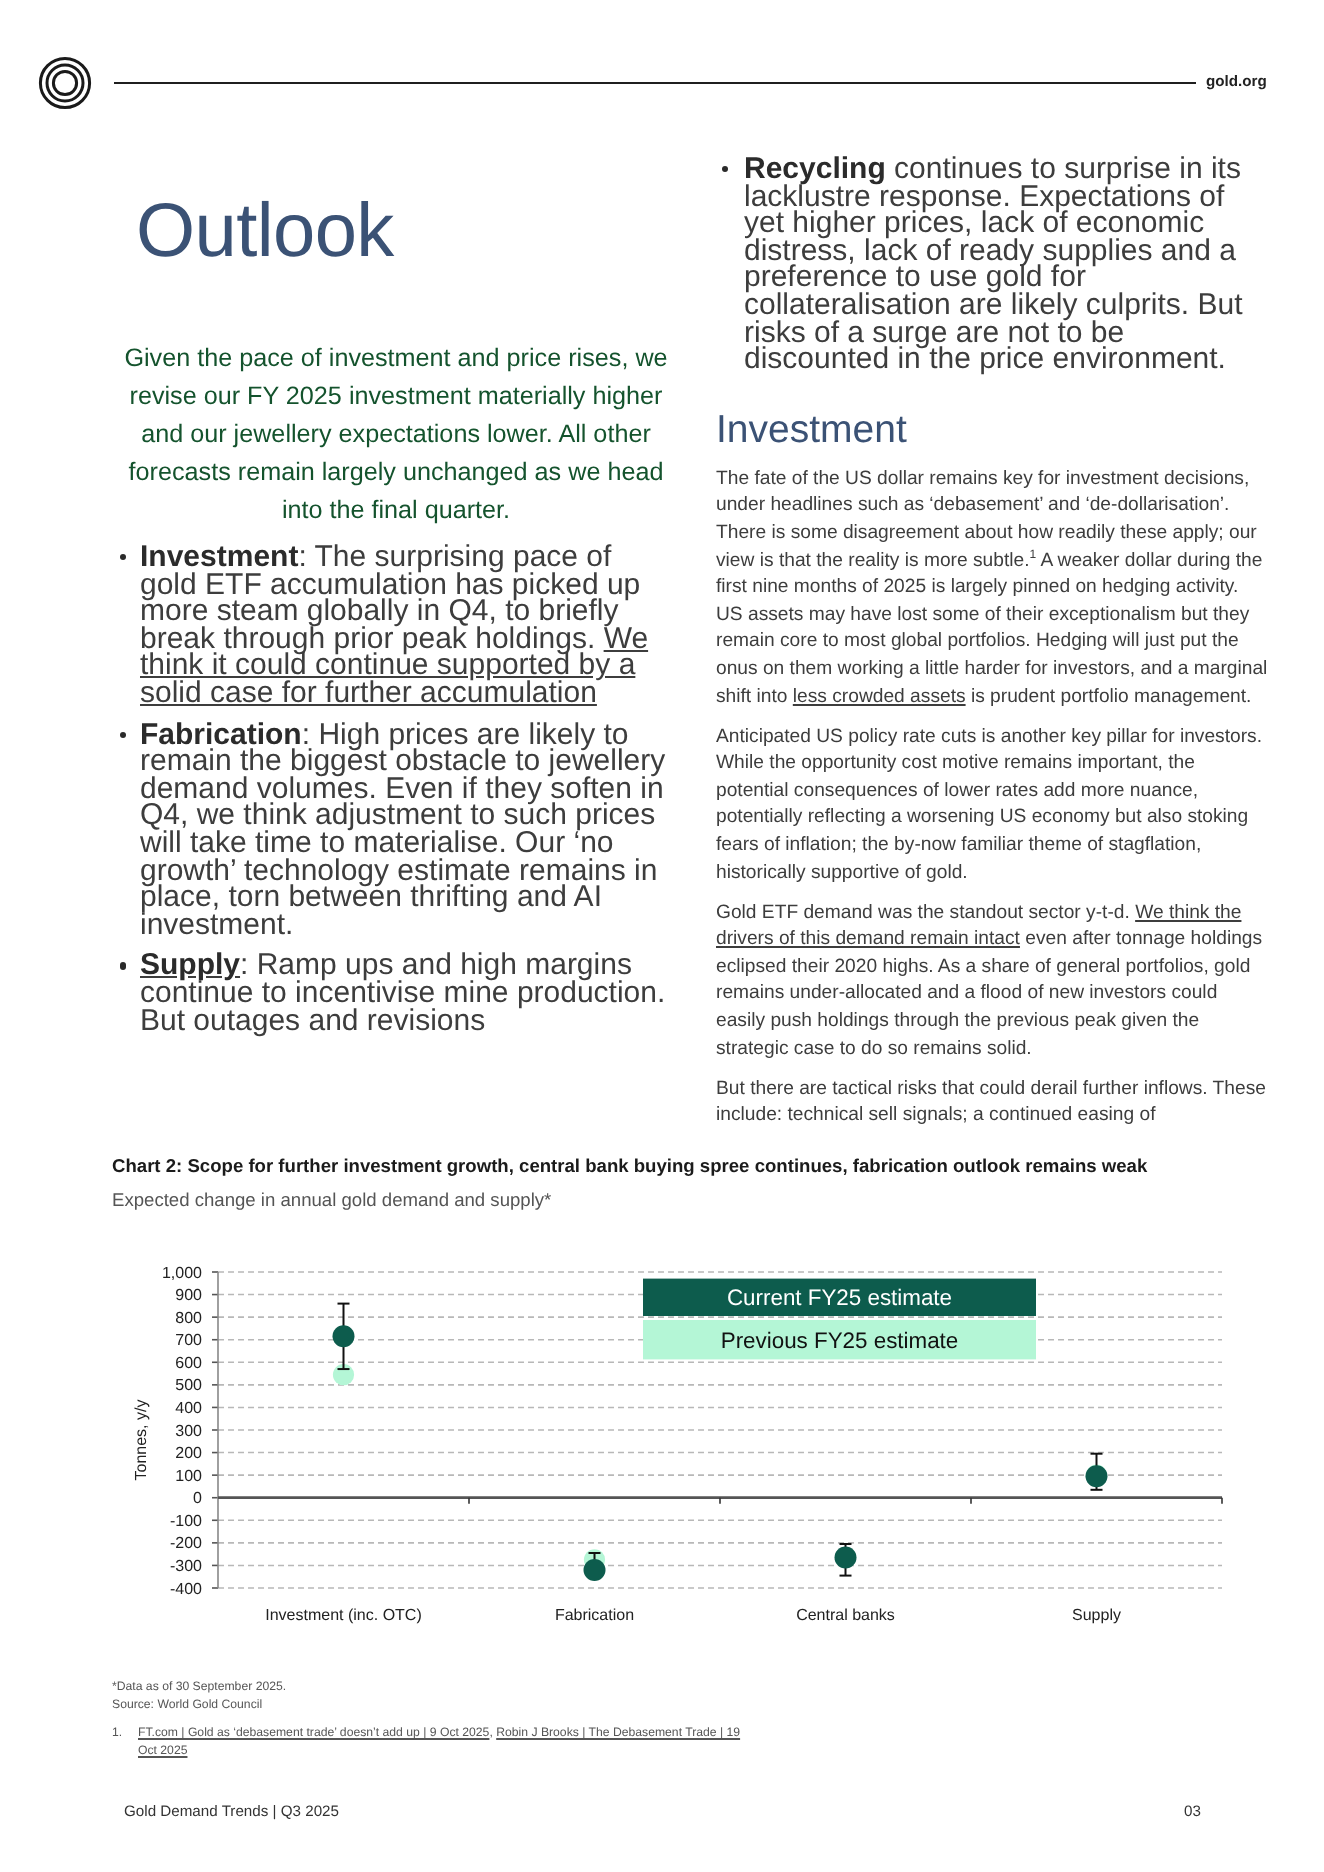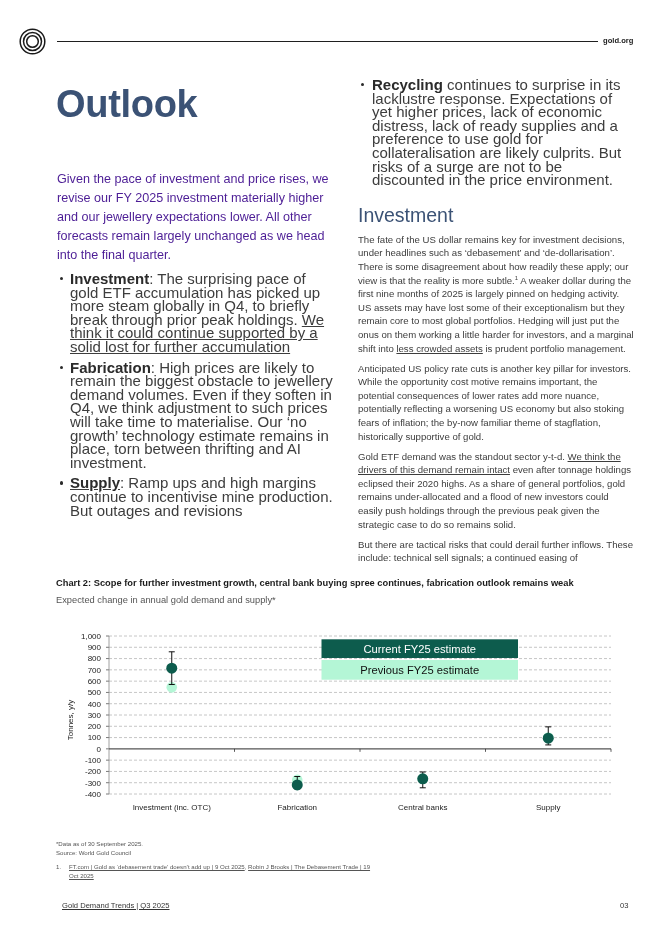--- a/index.html
+++ b/index.html
@@ -9,21 +9,21 @@
       font-family:"Liberation Sans", sans-serif;
     }
     .abs { position:absolute; }
     
     .logo { left:19px; top:28px; width:27px; height:27px; }
     .header-rule { left:57px; top:41px; width:541px; height:0; border-top:1px solid #1f1f1f; }
     .site-name { left:603px; top:35px; font-size:7.6px; font-weight:bold; color:#222; line-height:12px; }
 
     
     .page-title { left:56px; top:81px; font-size:38px; line-height:46px; color:#3b5275; letter-spacing:-0.3px; }
-    .intro { left:57px; top:170px; width:282px; font-size:12.6px; line-height:19px; color:#4c1d95; margin:0; }
+    .intro { left:57px; top:170px; width:282px; font-size:12.6px; line-height:19px; color:#14532d; margin:0;text-align:center; }
     .bullets { margin:0; padding:0; list-style:none; font-size:15px; line-height:13.6px; color:#3d3d3d; }
     .bullets li { position:relative; padding-left:13px; margin-bottom:7px; }
     .bullets li:last-child { margin-bottom:0; }
     .bullet-dot { position:absolute; left:3px; top:5px; width:3.2px; height:3.2px; border-radius:50%; background:#2a2a2a; }
     .left-bullets { left:57px; top:272px; width:279px; height:300px; overflow:hidden; }
     b { font-weight:bold; color:#2b2b2b; }
     a, .link { color:#3d3d3d; text-decoration:underline; text-underline-offset:1px; }
 
     
     .right-col { left:358px; top:78px; width:277px; height:494px; overflow:hidden; font-size:9.6px; line-height:13.6px; }
@@ -36,41 +36,41 @@
     
     .chart-title { left:56px; top:577px; font-size:9.3px; font-weight:bold; color:#1b1b1b; line-height:13px; white-space:nowrap; }
     .chart-subtitle { left:56px; top:594px; font-size:9.3px; color:#555; line-height:13px; }
     #chart-svg { position:absolute; left:55px; top:625px; width:570px; height:195px; overflow:visible; font-family:"Liberation Sans", sans-serif; }
 
     
     .footnotes { left:56px; top:839px; width:320px; font-size:6.1px; line-height:9px; color:#555; }
     .footnotes p { margin:0; }
     .fn-ref { display:flex; margin-top:5px; }
     .fn-num { width:13px; flex:none; }
-    .footer-left { left:62px; top:901px; font-size:7.6px; color:#333; line-height:10px;text-decoration:underline; }
-    .footer-right { left:620px; top:901px; font-size:7.6px; color:#333; line-height:10px; }
+    .footer-left { left:62px; top:901px; font-size:7.6px; color:#333; line-height:10px; }
+    .footer-right { left:592px; top:901px; font-size:7.6px; color:#333; line-height:10px; }
   </style>
 </head>
 <body>
 
 <svg class="abs logo" viewBox="0 0 27 27">
   <circle cx="13.5" cy="13.5" r="12.3" fill="none" stroke="#1a1a1a" stroke-width="1.5"></circle>
   <circle cx="13.5" cy="13.5" r="9" fill="none" stroke="#1a1a1a" stroke-width="1.5"></circle>
   <circle cx="13.5" cy="13.5" r="5.8" fill="none" stroke="#1a1a1a" stroke-width="1.5"></circle>
 </svg>
 <div class="abs header-rule"></div>
 <a class="abs site-name" style="text-decoration:none;color:#222">gold.org</a>
 
-<h1 class="abs page-title" style="margin:0;font-weight:bold">Outlook</h1>
+<h1 class="abs page-title" style="margin:12px;font-weight:normal">Outlook</h1>
 <p class="abs intro">Given the pace of investment and price rises, we revise our FY 2025 investment materially higher and our jewellery expectations lower. All other forecasts remain largely unchanged as we head into the final quarter.</p>
 
 <ul class="abs bullets left-bullets">
   <li>
     <span class="bullet-dot"></span>
-    <b>Investment</b><span>: The surprising pace of gold ETF accumulation has picked up more steam globally in Q4, to briefly break through prior peak holdings. </span><a class="link">We think it could continue supported by a solid lost for further accumulation</a>
+    <b>Investment</b><span>: The surprising pace of gold ETF accumulation has picked up more steam globally in Q4, to briefly break through prior peak holdings. </span><a class="link">We think it could continue supported by a solid case for further accumulation</a>
   </li>
   <li>
     <span class="bullet-dot"></span>
     <b>Fabrication</b><span>: High prices are likely to remain the biggest obstacle to jewellery demand volumes. Even if they soften in Q4, we think adjustment to such prices will take time to materialise. Our ‘no growth’ technology estimate remains in place, torn between thrifting and AI investment.</span>
   </li>
   <li>
     <span class="bullet-dot"></span>
     <a class="link"><b>Supply</b></a><span>: Ramp ups and high margins continue to incentivise mine production. But outages and revisions</span>
   </li>
 </ul>

